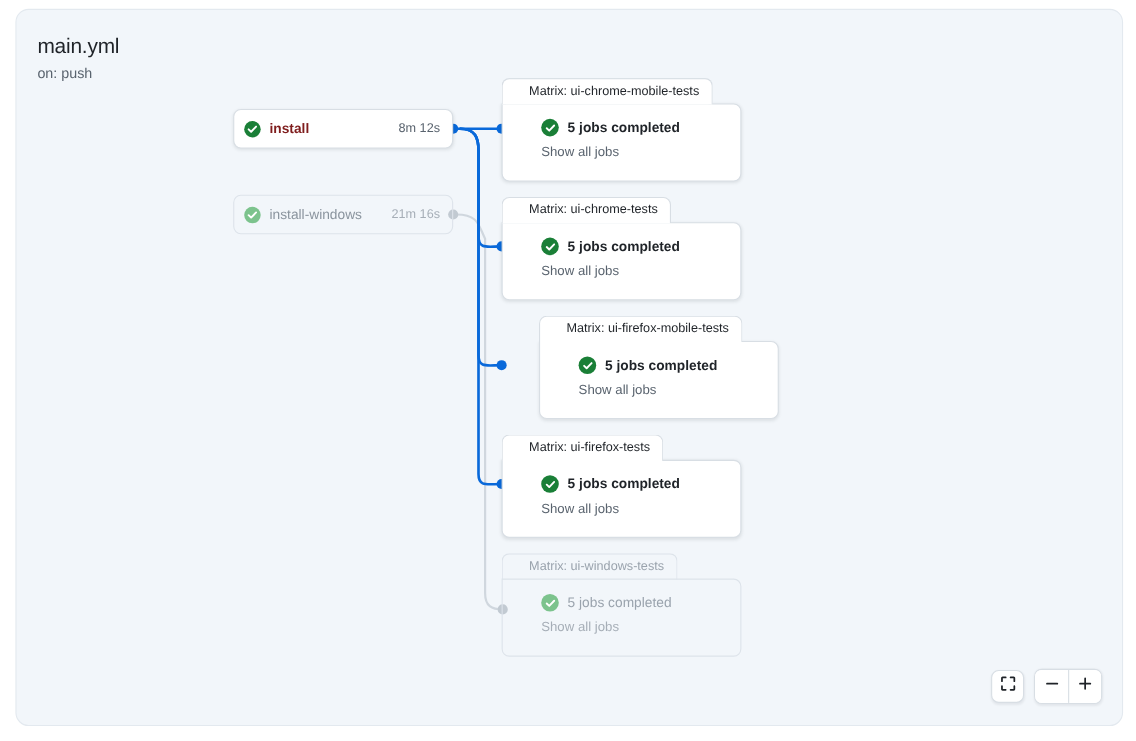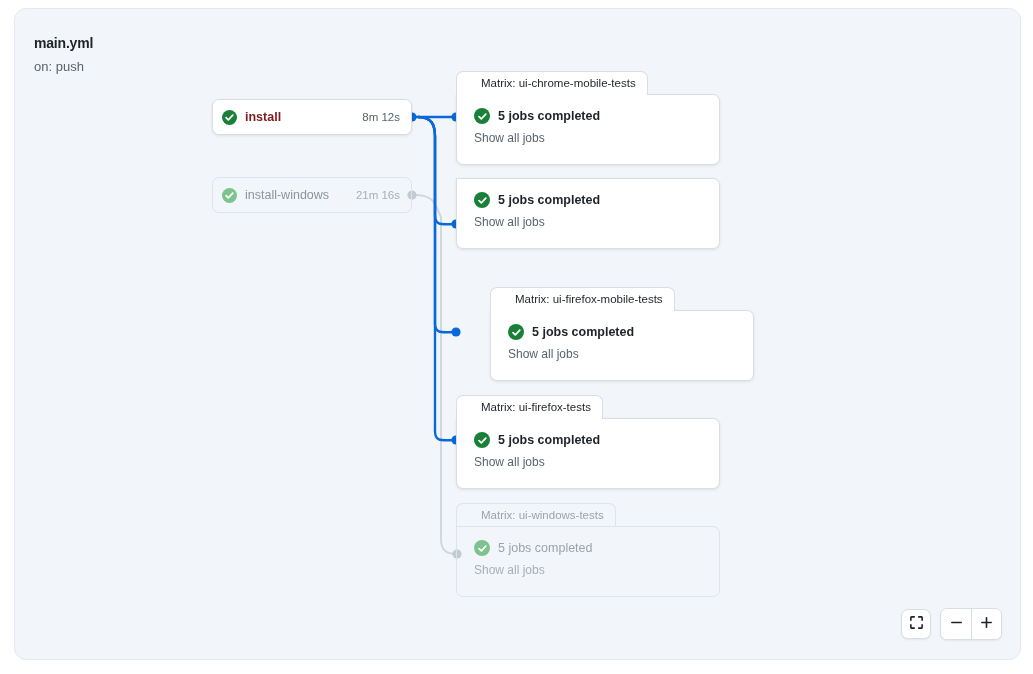--- a/index.html
+++ b/index.html
@@ -27,22 +27,22 @@
     border-radius: 12px;
     overflow: hidden;
   }
   
   .wf-header {
     position: absolute;
     left: 19px;
     top: 22px;
   }
   .wf-title {
-    font-size: 14px;
-    font-weight: bold;
+    font-size: 19px;
+    font-weight: normal;
     color: #1f2328;
     letter-spacing: -0.2px;
     line-height: 24px;
   }
   .wf-sub {
     font-size: 13px;
     color: #59636e;
     line-height: 20px;
     margin-top: 2px;
   }
@@ -124,28 +124,28 @@
     padding: 4px 11px 5px 24px;
     font-size: 11.5px;
     color: #1f2328;
     line-height: 14px;
     white-space: nowrap;
     z-index: 2;
   }
   .matrix-body {
     position: relative;
     box-sizing: border-box;
-    width: 264px;
+    width: 218px;
     height: 71px;
     background: #ffffff;
     border: 1px solid #d8dee4;
     border-radius: 0 7px 7px 7px;
     box-shadow: 0 1px 3px rgba(31,35,40,0.10);
     margin-top: -1px;
-    padding: 13px 0 0 17px;
+    padding: 13px 0 0 35px;
     z-index: 1;
   }
   .matrix.dimmed .matrix-tab {
     background: transparent;
     border-color: #dde3ea;
     color: #9aa3ad;
   }
   .matrix.dimmed .matrix-body {
     background: transparent;
     border-color: #dde3ea;
@@ -278,20 +278,21 @@
                 <path d="M2.2 6.1 L4.7 8.5 L9.6 3.4" fill="none" stroke="#ffffff" stroke-width="1.9" stroke-linecap="round" stroke-linejoin="round"></path>
               </svg>
           </span>
           <span class="jobs-label">5 jobs completed</span>
         </div>
         <span class="show-all">Show all jobs</span>
       </div>
     </div>
 
     <div class="matrix" style="left:441px; top:170px;">
+      <div class="matrix-tab">Matrix: ui-chrome-tests</div>
       <div class="matrix-body">
         <div class="jobs-row">
           <span class="check big">
             <svg width="11" height="11" viewBox="0 0 12 12">
                 <path d="M2.2 6.1 L4.7 8.5 L9.6 3.4" fill="none" stroke="#ffffff" stroke-width="1.9" stroke-linecap="round" stroke-linejoin="round"></path>
               </svg>
           </span>
           <span class="jobs-label">5 jobs completed</span>
         </div>
         <span class="show-all">Show all jobs</span>

